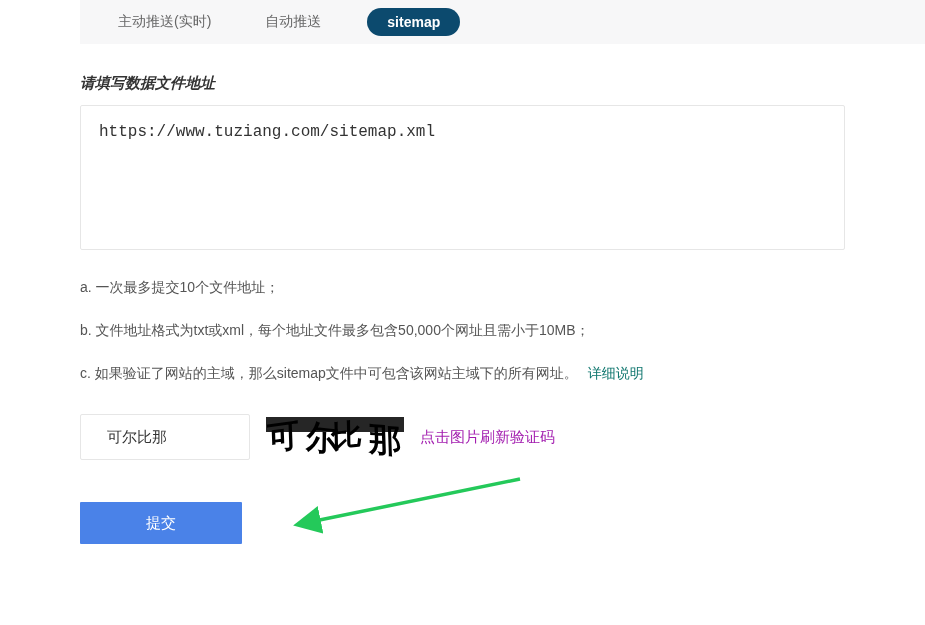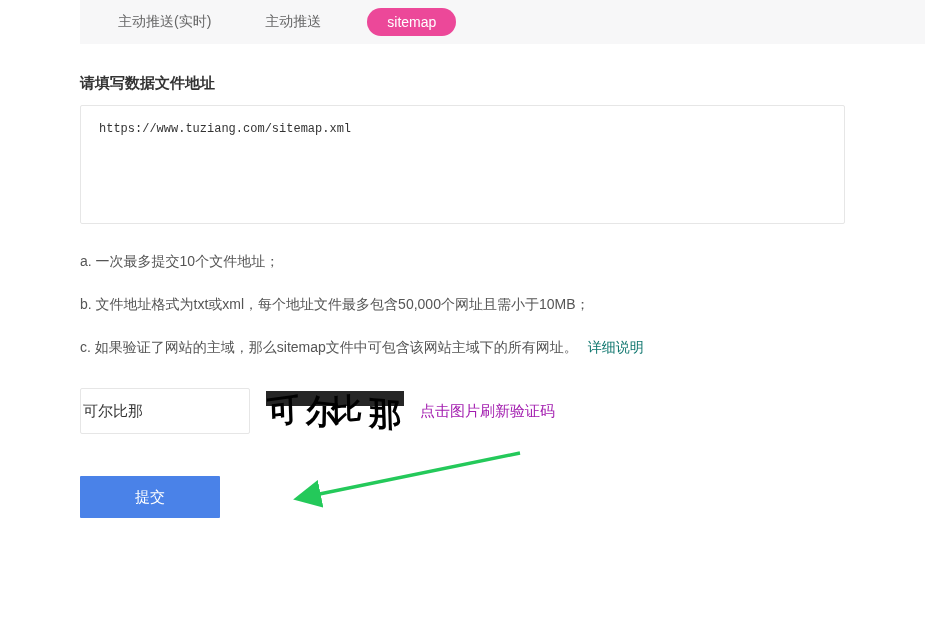--- a/index.html
+++ b/index.html
@@ -28,43 +28,45 @@
       margin-right: 0;
       gap: 38px;
     }
     .tab-item {
       color: #666;
       font-size: 14px;
       cursor: pointer;
       padding: 0 8px;
     }
     .tab-item.active {
-      background: #ec4899;
+      background: #0c4a6e;
       color: #fff;
       border-radius: 18px;
       padding: 6px 20px;
       font-size: 14px;
+      font-weight: bold;
     }
     .main {
       padding: 30px 80px 0 80px;
     }
     .section-title {
       font-weight: bold;
       font-size: 15px;
       color: #333;
       margin-bottom: 12px;
+      font-style: italic;
     }
     .url-textarea {
       width: 100%;
-      height: 119px;
+      height: 145px;
       border: 1px solid #e6e6e6;
       border-radius: 2px;
       padding: 14px 18px;
       font-family: "Courier New", Courier, monospace;
-      font-size: 12px;
+      font-size: 16px;
       color: #333;
       resize: none;
       outline: none;
       line-height: 1.5;
     }
     .hints {
       margin-top: 24px;
     }
     .hint-row {
       color: #555;
@@ -82,21 +84,21 @@
       display: flex;
       align-items: center;
       margin-top: 30px;
       gap: 16px;
     }
     .captcha-input {
       width: 170px;
       height: 46px;
       border: 1px solid #e6e6e6;
       border-radius: 2px;
-      padding: 0 2px;
+      padding: 0 26px;
       font-size: 15px;
       color: #333;
       outline: none;
     }
     .captcha-image {
       width: 138px;
       height: 40px;
       display: inline-block;
       cursor: pointer;
       position: relative;
@@ -113,40 +115,40 @@
       text-align: center;
     }
     .submit-row {
       margin-top: 42px;
       position: relative;
     }
     .submit-btn {
       background: #4a82e8;
       color: #fff;
       border: none;
-      width: 140px;
+      width: 162px;
       height: 42px;
       font-size: 15px;
       cursor: pointer;
       border-radius: 1px;
     }
     .annotation-arrow {
       position: absolute;
       top: -28px;
       left: 210px;
       pointer-events: none;
     }
   </style>
 </head>
 <body>
 
 <div class="container">
   <div class="tabs-bar">
     <span class="tab-item">主动推送(实时)</span>
-    <span class="tab-item">主动推送</span>
+    <span class="tab-item">自动推送</span>
     <span class="tab-item active">sitemap</span>
   </div>
 
   <div class="main">
     <div class="section-title">请填写数据文件地址</div>
     <textarea class="url-textarea" style="">https://www.tuziang.com/sitemap.xml</textarea>
 
     <div class="hints">
       <div class="hint-row">a. 一次最多提交10个文件地址；</div>
       <div class="hint-row">b. 文件地址格式为txt或xml，每个地址文件最多包含50,000个网址且需小于10MB；</div>

